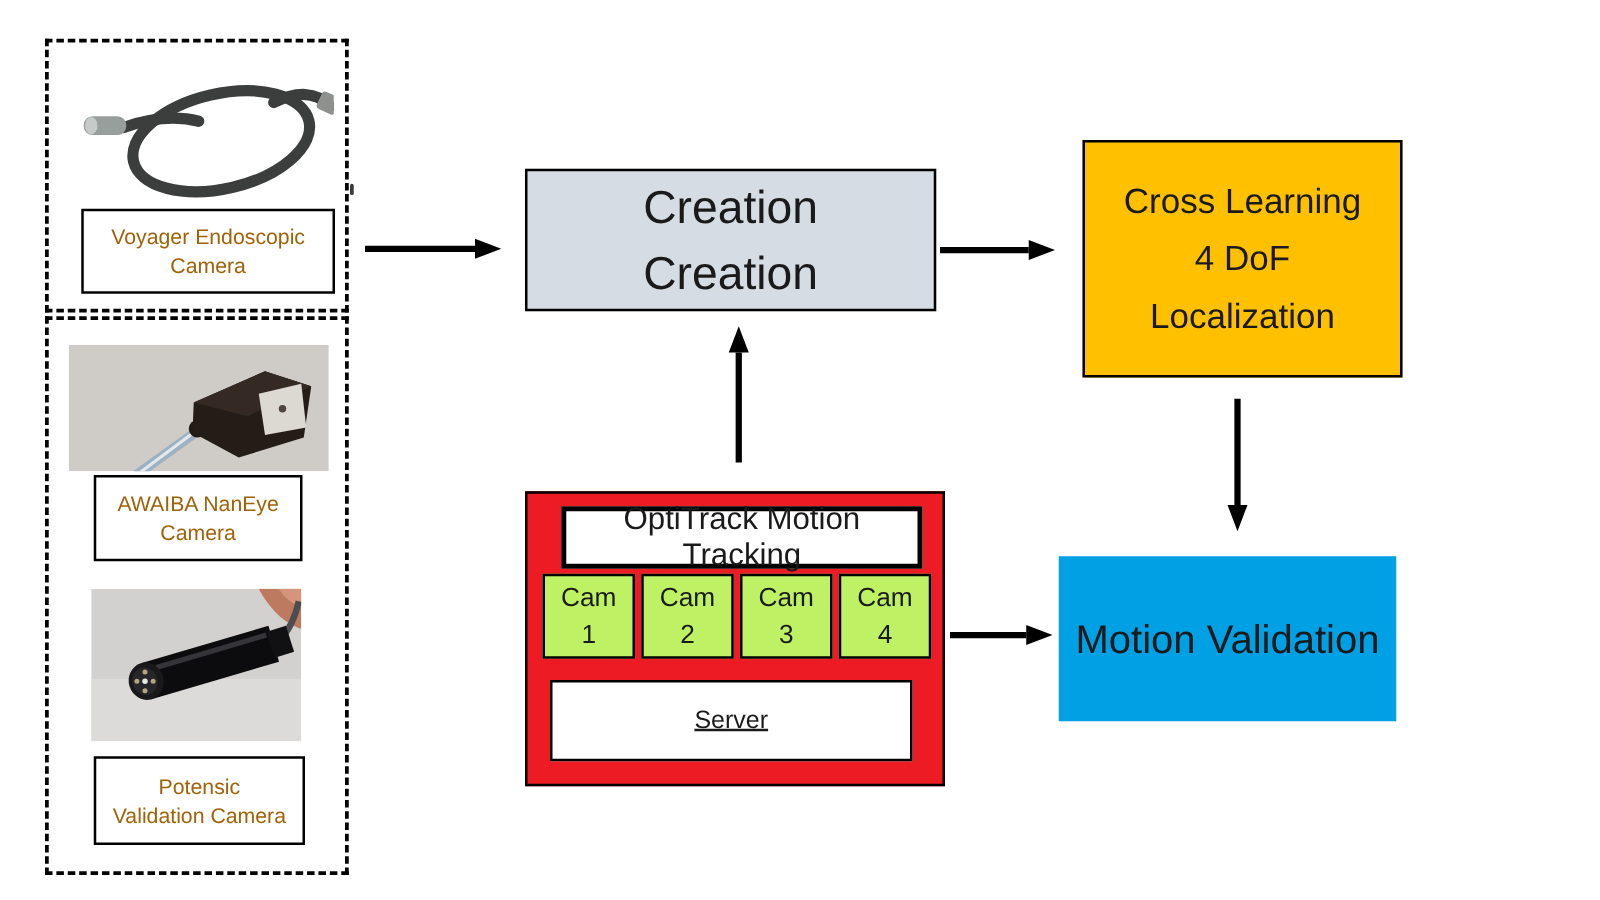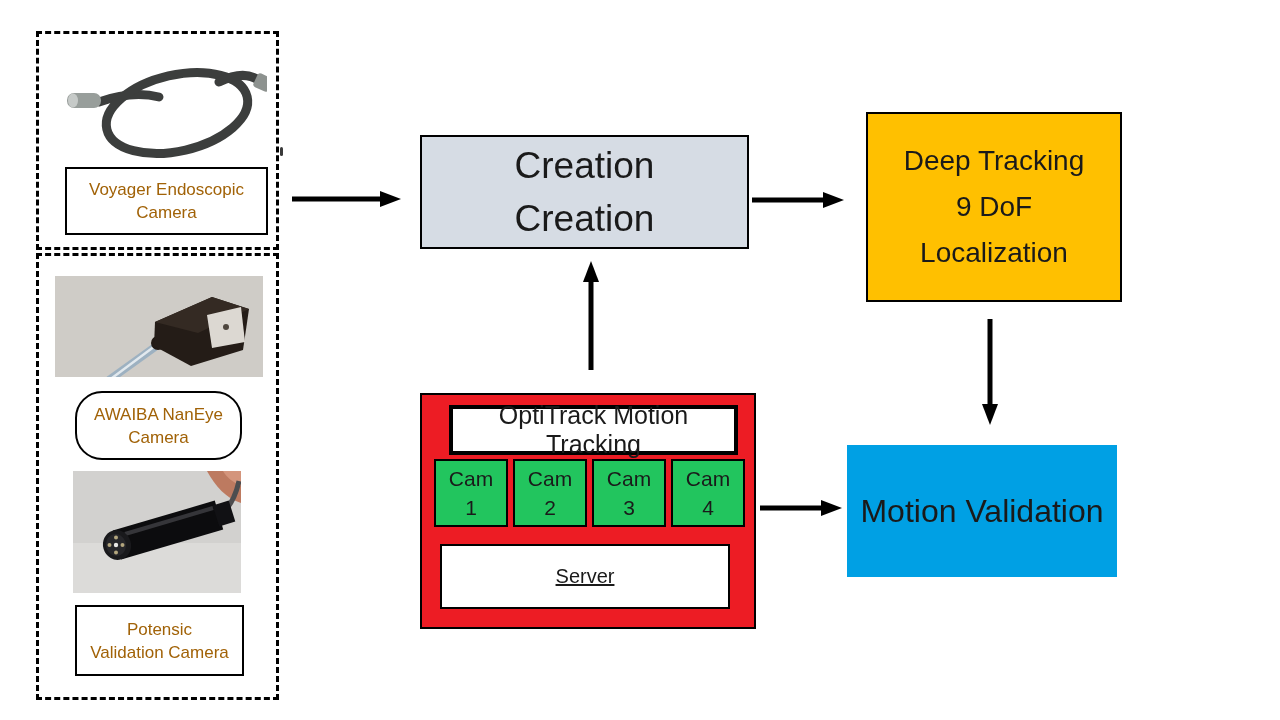--- a/index.html
+++ b/index.html
@@ -26,21 +26,21 @@
     background:#00a0e4; font-size:32px; }
   .node-tracking { left:420px; top:393px; width:332px; height:232px;
     background:#ed1c24; border:2px solid #000; }
   .tracking-header {
     position:absolute; left:27px; top:10px; width:281px; height:42px;
     background:#fff; border:4px solid #000000; display:flex; align-items:center;
     justify-content:center; font-size:25px;
   }
   .cam-row { position:absolute; left:12px; top:64px; width:311px; height:68px;
     display:flex; justify-content:space-between; }
-  .cam-box { width:74px; height:68px; background:#22c55e; border:2px solid #000;
+  .cam-box { width:74px; height:68px; background:#bef264; border:2px solid #000;
     display:flex; flex-direction:column; align-items:center; justify-content:center;
     font-size:21px; line-height:29px; box-sizing:border-box; }
   .server-box { position:absolute; left:18px; top:149px; width:290px; height:65px;
     background:#fff; border:2px solid #000; display:flex; align-items:center;
     justify-content:center; font-size:20px; box-sizing:border-box;text-decoration:underline; }
   .arrows-overlay { position:absolute; left:0; top:0; width:1280px; height:720px;
     pointer-events:none; }
   .stray-mark { position:absolute; left:280px; top:147px; width:3px; height:9px;
     background:#3a3a3a; border-radius:2px; }
 </style>
@@ -74,21 +74,21 @@
     <svg class="photo" style="left:16px; top:20px;" width="208" height="101" viewBox="0 0 208 101">
       <rect width="208" height="101" fill="#cfccc7"></rect>
       <line x1="54" y1="104" x2="100" y2="71" stroke="#9db1c1" stroke-width="8"></line>
       <line x1="57" y1="102" x2="100" y2="70" stroke="#e2e9ee" stroke-width="2.5"></line>
       <circle cx="103" cy="67" r="7" fill="#221a15"></circle>
       <polygon points="100,46 157,21 194,33 188,74 136,90 99,70" fill="#241c17"></polygon>
       <polygon points="100,46 157,21 194,33 143,57" fill="#342a23"></polygon>
       <polygon points="152,39 186,31 190,66 157,72" fill="#dcd8d2"></polygon>
       <circle cx="171" cy="51" r="3" fill="#4e463e"></circle>
     </svg>
-    <div class="label-box" style="left:36px; top:135px; width:163px; height:65px;border-radius:27px;">
+    <div class="label-box" style="left:36px; top:124px; width:163px; height:65px;">
       <span>AWAIBA NanEye</span>
       <span>Camera</span>
     </div>
 
     <svg class="photo" style="left:34px; top:215px;" width="168" height="122" viewBox="0 0 168 122">
       <rect width="168" height="122" fill="#d2d1cf"></rect>
       <rect y="72" width="168" height="50" fill="#dcdbd9"></rect>
       <path d="M134,0 L168,0 L168,32 C154,28 142,15 134,0 Z" fill="#bd7a60"></path>
       <path d="M150,0 L168,0 L168,15 C160,11 154,7 150,0 Z" fill="#d4957c"></path>
       <path d="M150,42 C158,34 163,24 166,10" stroke="#4d4d4f" stroke-width="5" fill="none"></path>
@@ -108,22 +108,22 @@
       <span>Validation Camera</span>
     </div>
   </div>
 
   <div class="node node-dataset">
     <span>Creation</span>
     <span>Creation</span>
   </div>
 
   <div class="node node-deep">
-    <span>Deep Tracking</span>
-    <span>9 DoF</span>
+    <span>Cross Learning</span>
+    <span>4 DoF</span>
     <span>Localization</span>
   </div>
 
   <div class="node node-tracking">
     <div class="tracking-header">
       <span>OptiTrack Motion Tracking</span>
     </div>
     <div class="cam-row">
       <div class="cam-box">
         <span>Cam</span>

